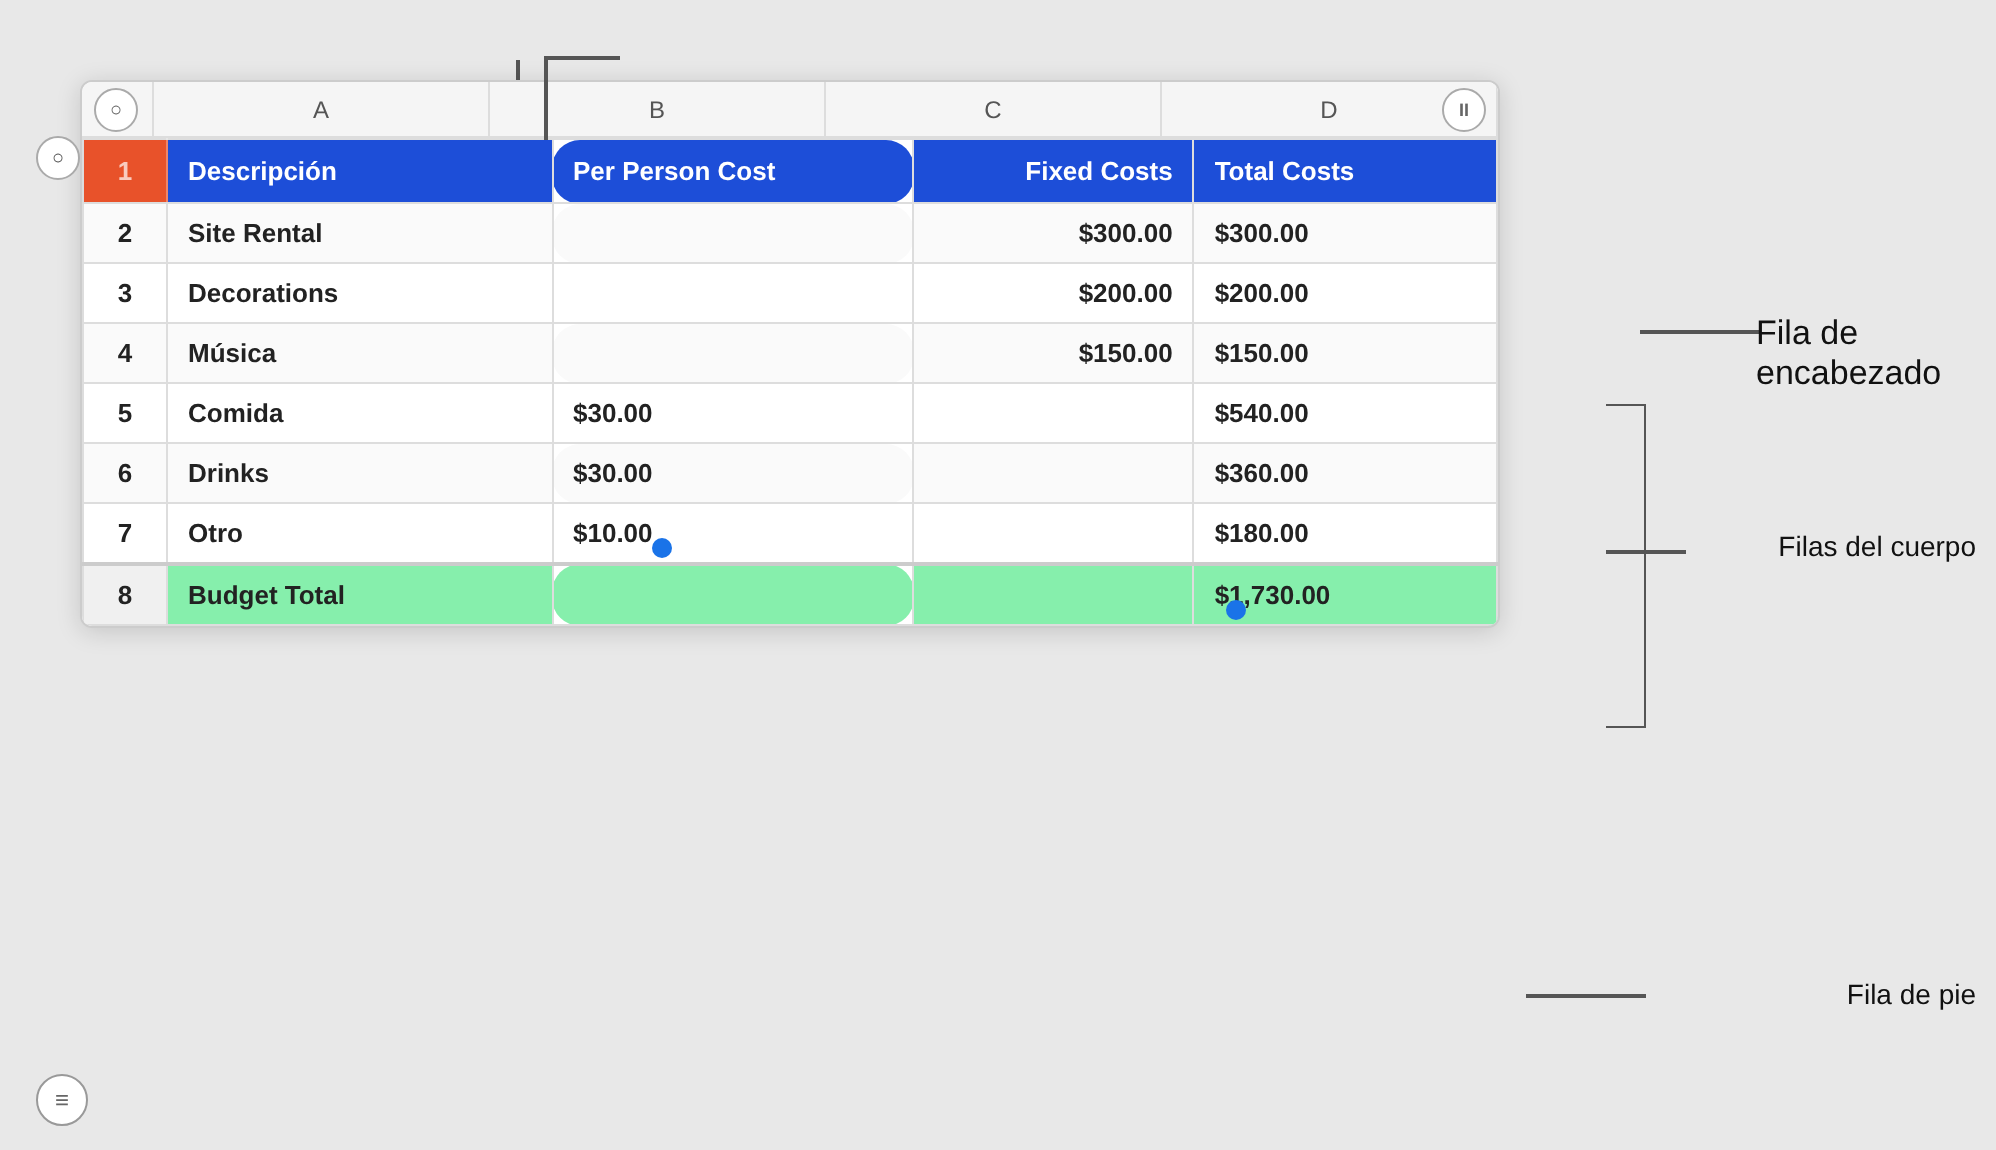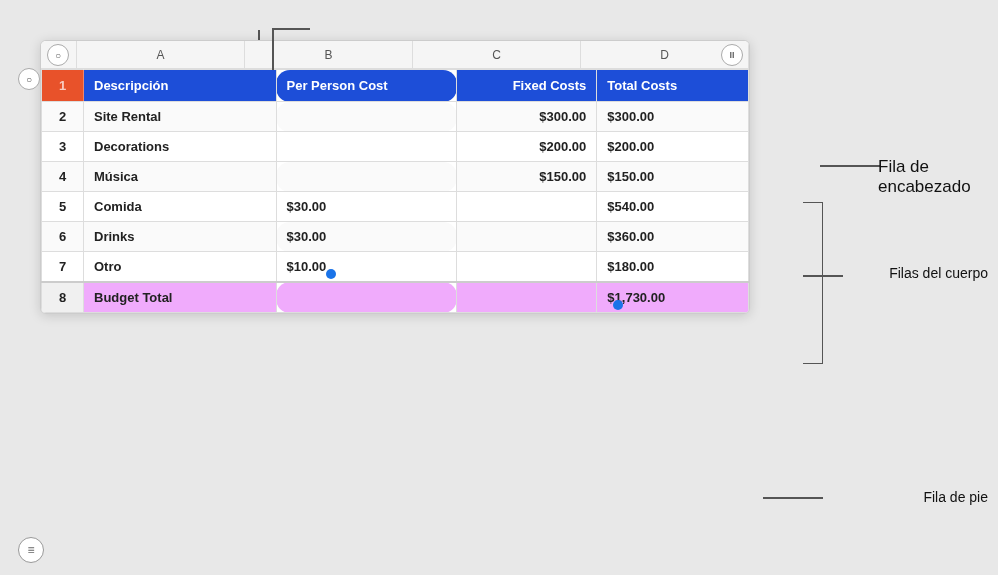--- a/index.html
+++ b/index.html
@@ -156,21 +156,21 @@
     .body-row:nth-child(even) td {
       background: #fafafa;
     }
 
     
     .footer-row td {
       font-size: 13px;
       font-weight: 700;
       color: #222;
       padding: 7px 10px;
-      background: #f0abfc;
+      background: #86efac;
       border-top: 2px solid #ccc;
     }
 
     .footer-row .row-num {
       background: #f0f0f0;
     }
 
     
     .col-desc { text-align: left; width: 165px; }
     .col-per-person { text-align: left; width: 155px; border-radius: 14px; }

